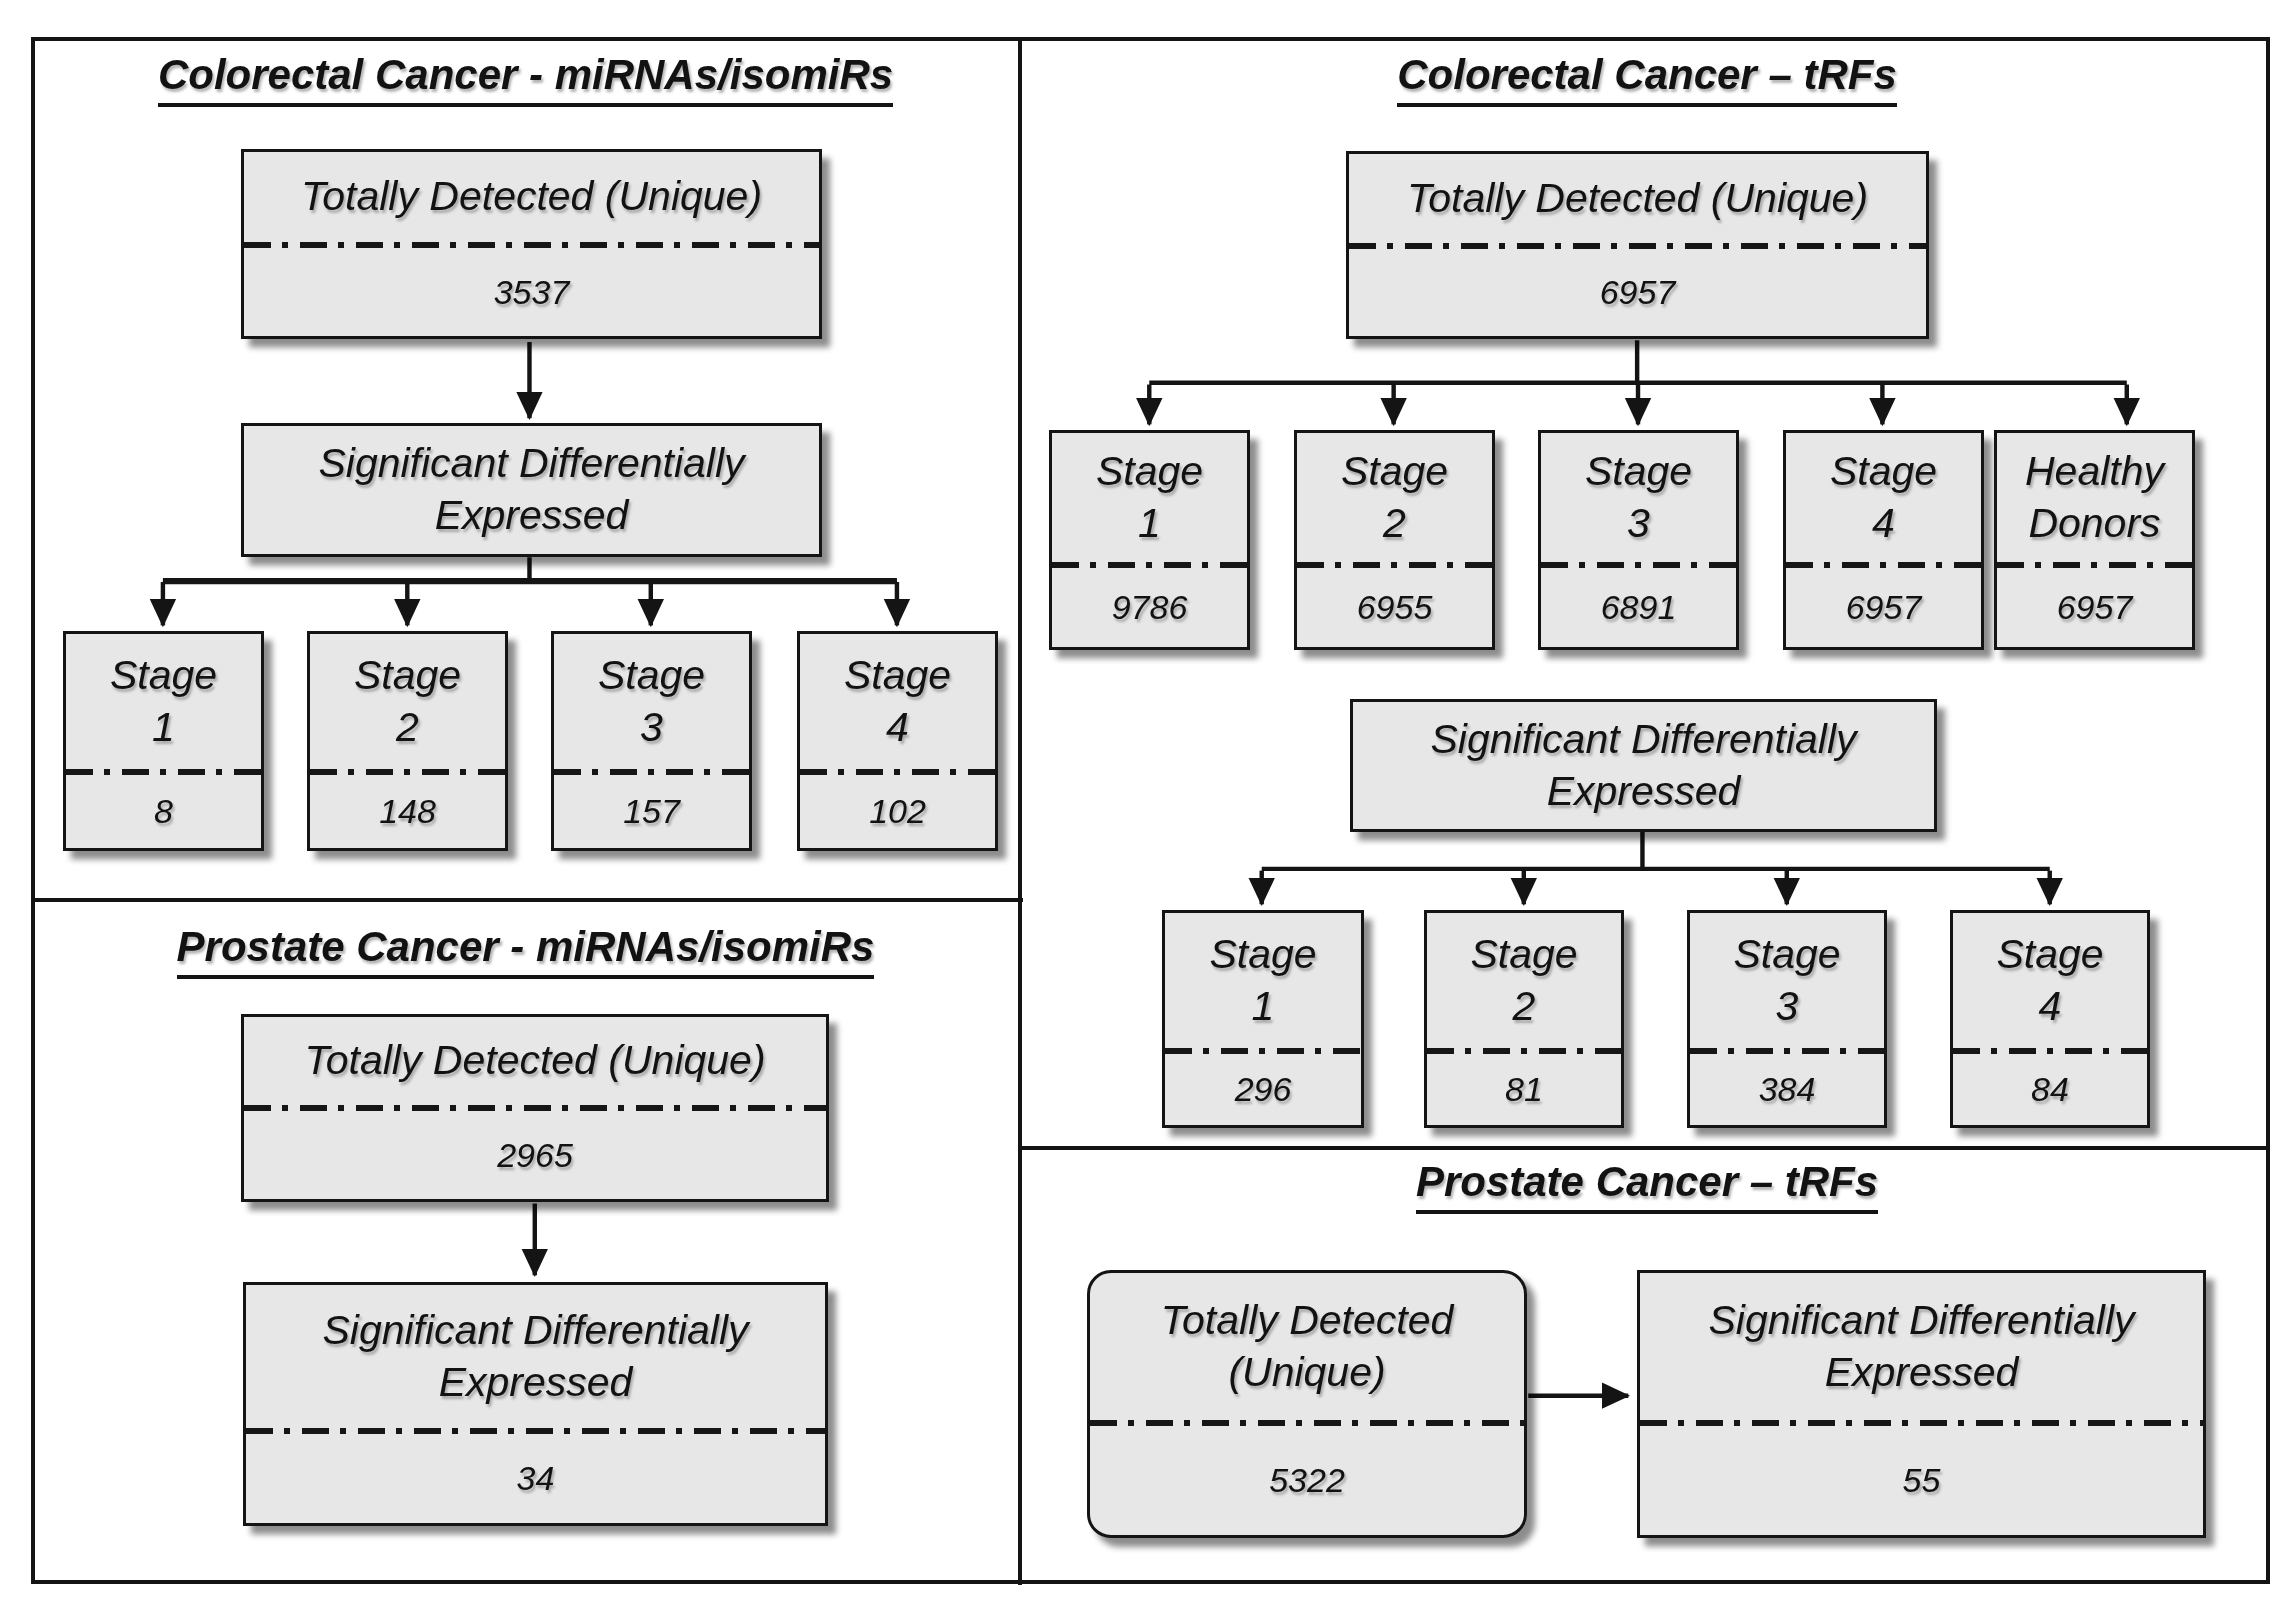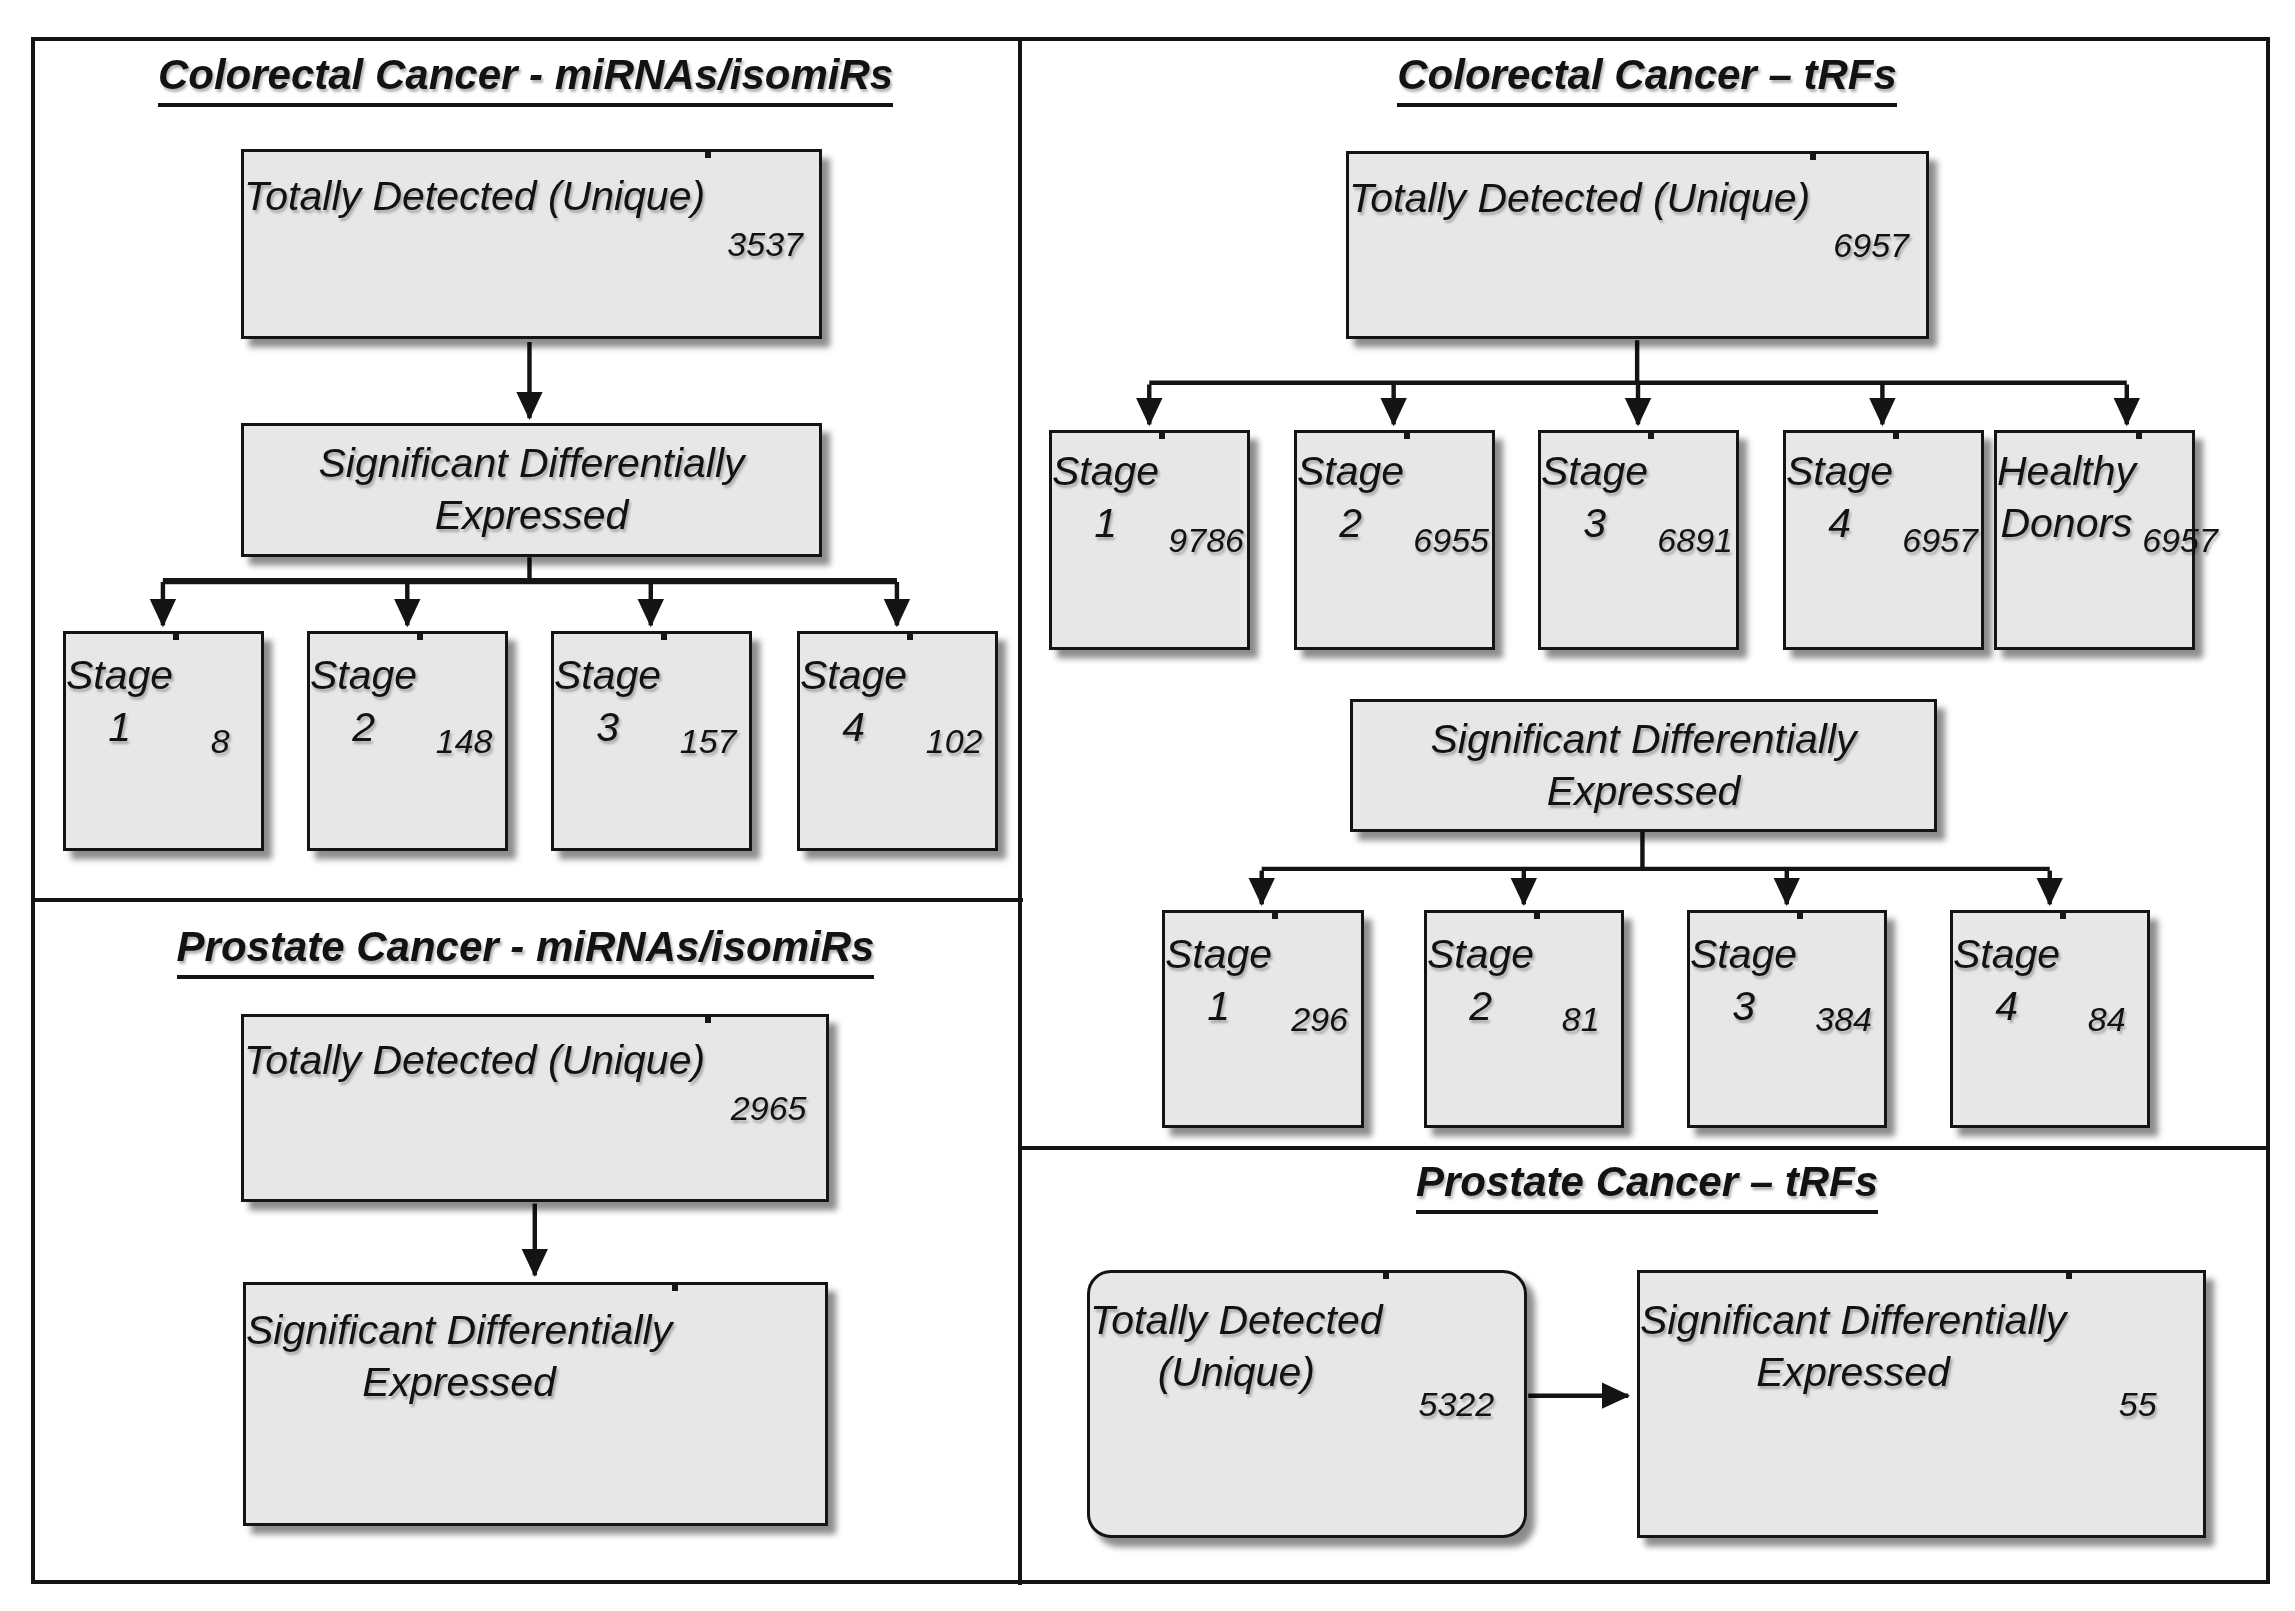--- a/index.html
+++ b/index.html
@@ -19,21 +19,21 @@
     font-size:42px; font-weight:bold; font-style:italic;
     text-shadow:1.8px 2.7px 2.7px rgba(0,0,0,0.30);
   }
   .panel-title span {
     display:inline-block; border-bottom:4.4px solid #141414; padding-bottom:4.4px;
   }
 
   .node {
     position:absolute; background:#e7e7e7; border:3.5px solid #141414;
     box-shadow:8px 8.9px 6.2px rgba(0,0,0,0.45);
-    display:flex; flex-direction:row; box-sizing:border-box;
+    display:flex; flex-direction:column; box-sizing:border-box;
   }
   .lbl {
     display:flex; flex-direction:column; justify-content:center; align-items:center;
     font-style:italic; font-size:41px; line-height:1.26; text-align:center;
     text-shadow:1.8px 2.7px 2.7px rgba(0,0,0,0.28); flex:0 0 auto;
   }
   .dashline {
     flex:0 0 6.2px; height:6.2px; width:100%;
     background:repeating-linear-gradient(to right,
       #161616 0 26.6px, transparent 26.6px 38px,
@@ -259,20 +259,21 @@
     <div class="dashline"></div>
     <div class="val">2965</div>
   </div>
 
   <div class="node" style="left:243px; top:1282px; width:585px; height:244px;">
     <div class="lbl" style="height:143px;">
       <span>Significant Differentially</span>
       <span>Expressed</span>
     </div>
     <div class="dashline"></div>
+    <div class="val">34</div>
   </div>
 
   <div class="panel-title" style="left:1023px; top:1158px; width:1248px;">
     <span>Prostate Cancer – tRFs</span>
   </div>
 
   <div class="node" style="left:1087px; top:1270px; width:440px; height:268px;border-radius:24px;">
     <div class="lbl" style="height:147px;">
       <span>Totally Detected</span>
       <span>(Unique)</span>

